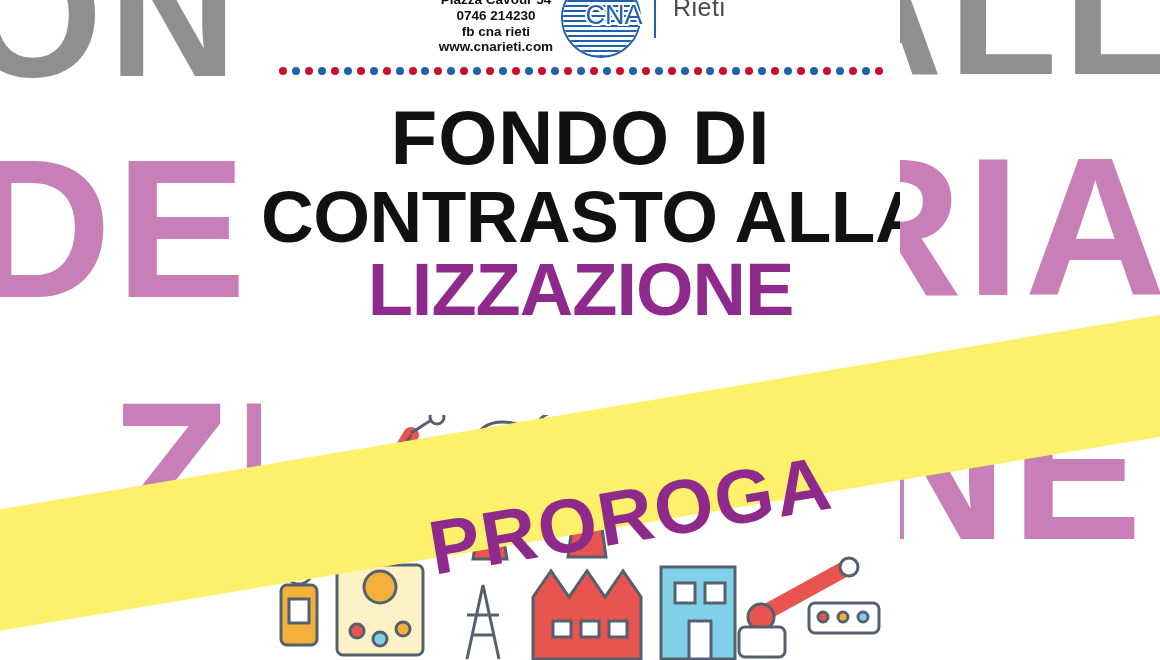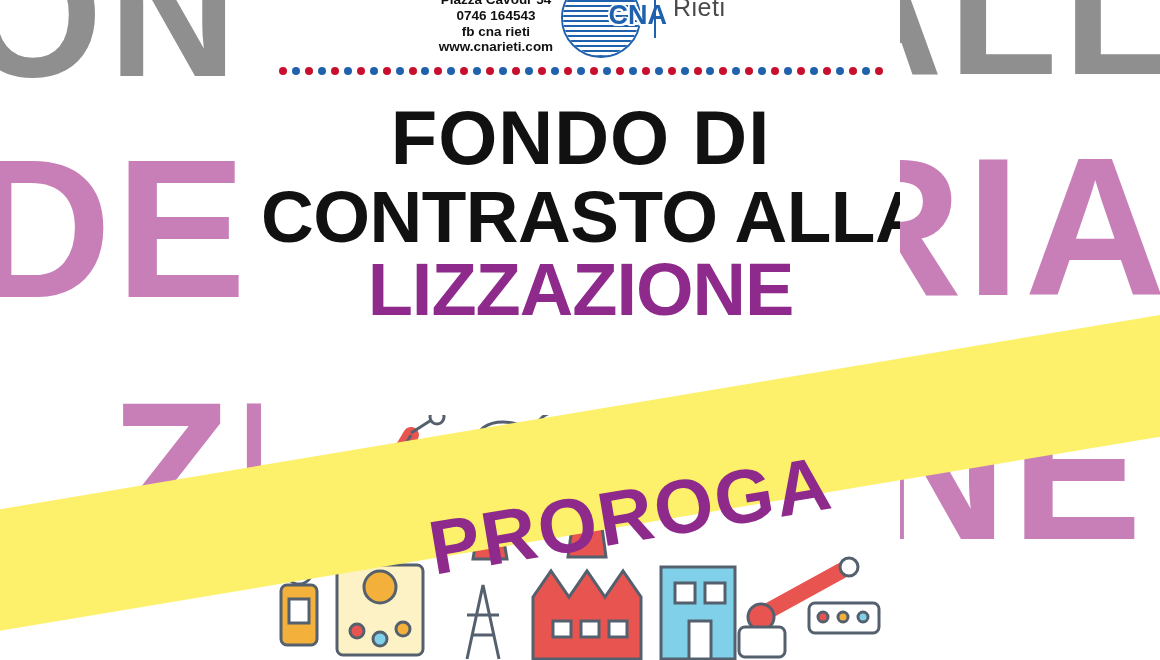--- a/index.html
+++ b/index.html
@@ -138,24 +138,24 @@
       to bottom,
       #2061ae 0px, #2061ae 2px,
       #ffffff 2px, #ffffff 5px
     );
   }
   .cna-text {
     position: absolute;
     left: 0;
     right: 0;
     top: 22px;
-    text-align: right;
+    text-align: center;
     font-family: "Liberation Sans", sans-serif;
     font-size: 27px;
-    font-weight: bold;
+    font-weight: normal;
     letter-spacing: 0px;
     color: #2061ae;
     text-shadow:
       -1.5px 0 #ffffff, 1.5px 0 #ffffff,
       0 -1.5px #ffffff, 0 1.5px #ffffff,
       -1.5px -1.5px #ffffff, 1.5px 1.5px #ffffff,
       1.5px -1.5px #ffffff, -1.5px 1.5px #ffffff;
   }
   .cna-divider {
     position: absolute;
@@ -287,21 +287,21 @@
     <div class="ghost ghost-grey ghost-right-top">ALL</div>
     <div class="ghost ghost-purple ghost-right-mid">RIA</div>
     <div class="ghost ghost-purple ghost-right-bottom">NE</div>
   </div>
 
   <div class="card">
 
     <div class="header">
       <div class="header-addr">
         <div>Piazza Cavour 54</div>
-        <div>0746 164543</div>
+        <div>0746 214230</div>
         <div>fb cna rieti</div>
         <div>www.cnarieti.com</div>
       </div>
 
       <div class="cna-logo">
         <div class="cna-circle">
           <div class="cna-stripes"></div>
         </div>
         <div class="cna-text">CNA</div>
         <div class="cna-divider"></div>

